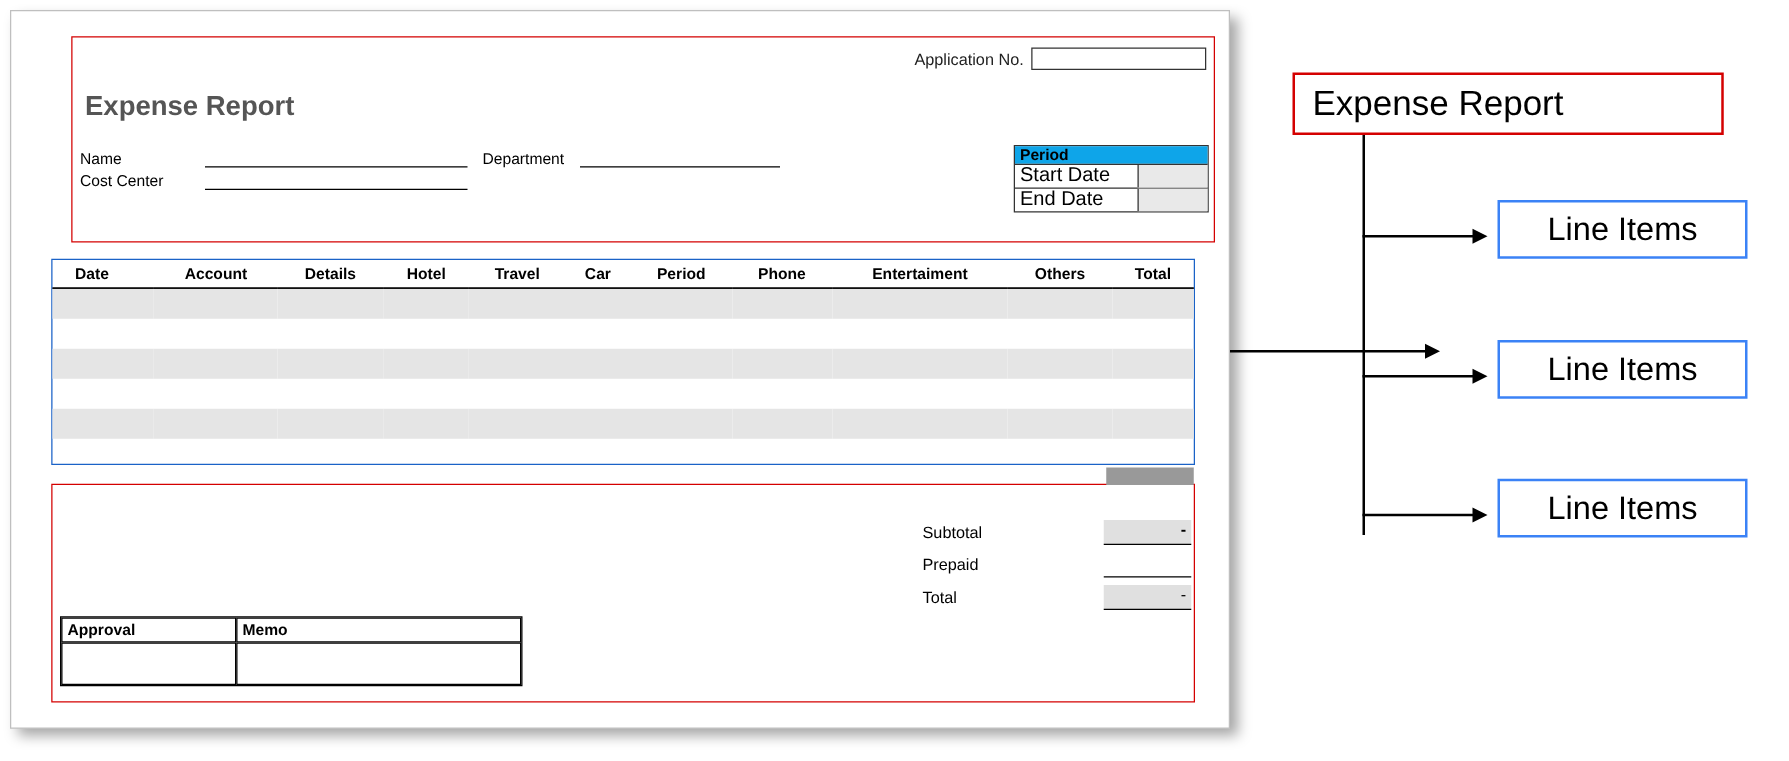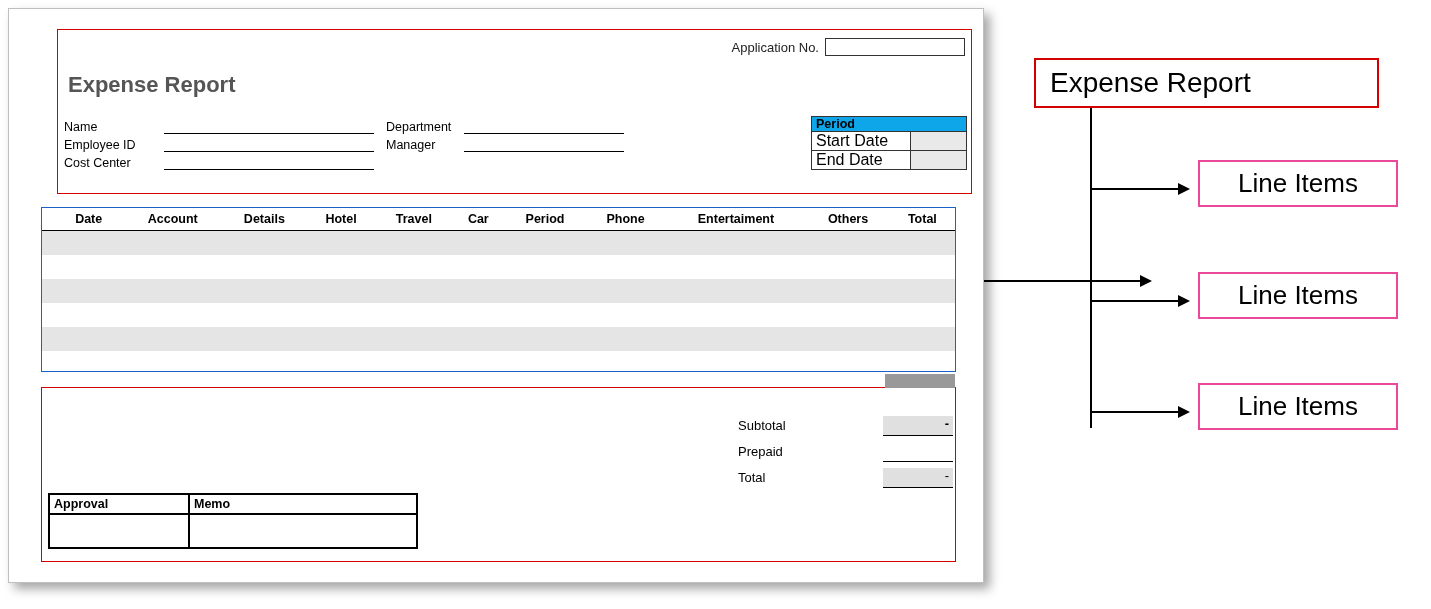--- a/index.html
+++ b/index.html
@@ -45,42 +45,42 @@
   .period .pr { display:flex; font-size:16px; border-top:1px solid #333; }
   .period .pr .pl { flex:1; padding:0 4px; }
   .period .pr .pv { width:56px; border-left:1px solid #333; background:#e9e9e9; }
   
   .tbl {
     position:absolute; left:32px; top:198px; width:915px; height:165px;
     border:1.5px solid #1a62c7;
   }
   .tbl table { width:100%; border-collapse:collapse; font-size:12.5px; }
   .tbl thead th { font-weight:700; text-align:center; padding:4px 6px; border-bottom:1.5px solid #000; }
-  .tbl thead th:first-child { text-align:center; padding-left:18px; }
+  .tbl thead th:first-child { text-align:left; padding-left:18px; }
   .tbl tbody td { height:24px; }
   .tbl tbody tr.shade td { background:#e5e5e5; }
   
   .ftr { position:absolute; left:32px; top:378px; width:915px; height:175px; border:1.5px solid #d40000; }
   .totbar { position:absolute; right:0; top:-14px; width:70px; height:14px; background:#999; }
   .totals { position:absolute; right:2px; top:25px; width:215px; font-size:13px; }
   .totals .trow { display:flex; height:26px; align-items:center; justify-content:flex-end; gap:0; }
   .totals .tlabel { font-weight:400; padding-right:10px; flex:1; border-bottom:1px solid transparent; }
   .totals .tval { width:70px; height:20px; border-bottom:1px solid #000; text-align:right; padding-right:4px; }
   .totals .trow.sub .tval, .totals .trow.tot .tval { background:#e0e0e0; }
   .approval { position:absolute; left:6px; bottom:12px; width:370px; border:1px solid #000; font-size:12.5px; }
   .approval .arow { display:flex; }
   .approval .acell { border:1px solid #000; padding:2px 4px; }
   .approval .c-a { width:140px; font-weight:700; }
   .approval .c-m { flex:1; font-weight:700; }
   .approval .bodyrow .acell { height:34px; font-weight:400; }
 
   
   .dbox { position:absolute; background:#fff; padding:6px 14px; line-height:1.2; }
   .dbox.red { border:2px solid #d40000; font-size:28px; }
-  .dbox.blue { border:2px solid #ec4899; font-size:26px; text-align:center; }
+  .dbox.blue { border:2px solid #3b82f6; font-size:26px; text-align:center; }
   #dhdr { left:1034px; top:58px;  width:345px; }
   #dl1  { left:1198px; top:160px; width:200px; }
   #dl2  { left:1198px; top:272px; width:200px; }
   #dl3  { left:1198px; top:383px; width:200px; }
   .arrowline { position:absolute; background:#000; }
   
   #v0 { left:1090px; top:108px; width:2px; height:320px; }
   
   #h1 { left:1090px; top:188px; width:90px; height:2px; }
   #h2 { left:1090px; top:300px; width:90px; height:2px; }
@@ -103,26 +103,20 @@
       <span>Application No.</span>
       <span class="box"></span>
     </div>
     <div class="title1">Expense Report</div>
 
     <div class="emp-block">
       <div class="row">
         <span class="lbl c1">Name</span>
         <span class="u1"></span>
         <span class="lbl c2">Department</span>
-        <span class="u2"></span>
-      </div>
-      <div class="row">
-        <span class="lbl c1">Employee ID</span>
-        <span class="u1"></span>
-        <span class="lbl c2">Manager</span>
         <span class="u2"></span>
       </div>
       <div class="row">
         <span class="lbl c1">Cost Center</span>
         <span class="u1"></span>
       </div>
     </div>
 
     <div class="period">
       <div class="ph">Period</div>

